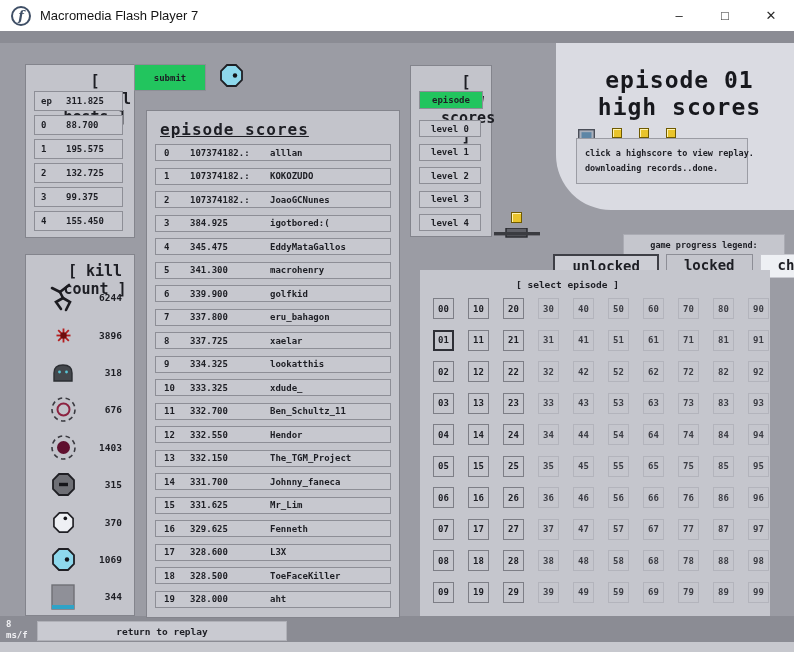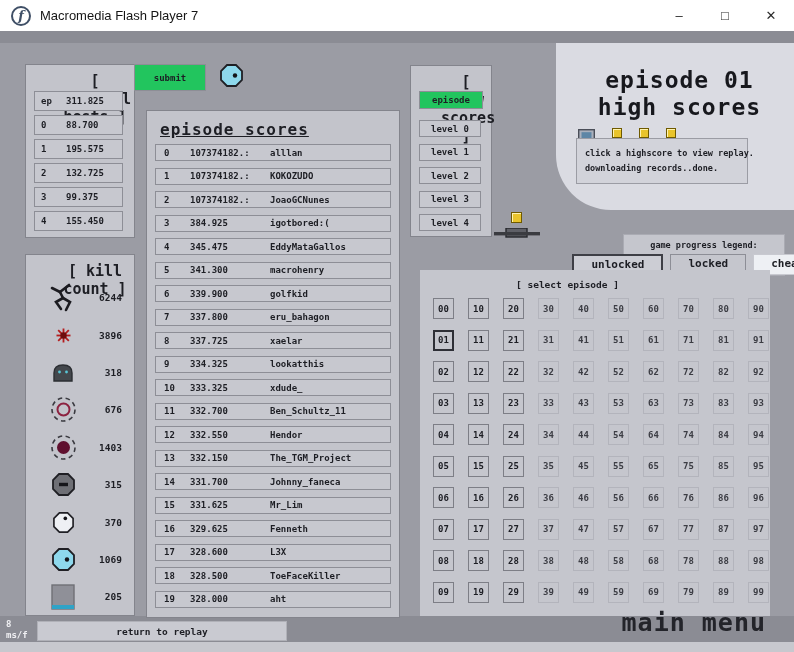--- a/index.html
+++ b/index.html
@@ -66,21 +66,21 @@
   .hs-gold{width:10px;height:10px;background:#e9c42b;border:1px solid #6f5a00;box-sizing:border-box;
            box-shadow:inset 1px 1px 0 #fff3b0;margin-left:17px;}
   .msg-box{position:absolute;left:576px;top:107px;width:172px;height:46px;background:#d2d3da;
            border:1px solid #9b9ca4;box-sizing:border-box;padding:7px 0 0 8px;}
   .msg-line{font-size:8.5px;font-weight:700;line-height:15px;white-space:nowrap;}
   
   .legend{position:absolute;left:623px;top:203px;width:162px;height:42px;background:#c5c6cd;
           border:1px solid #aaabb3;box-sizing:border-box;}
   .legend-title{font-size:8.5px;font-weight:700;text-align:center;padding-top:5px;}
   .legend-row{display:flex;justify-content:center;gap:7px;margin-top:4px;}
-  .legend-item{font-size:11px;font-weight:700;padding:2px 17px;}
+  .legend-item{font-size:14px;font-weight:700;padding:2px 17px;}
   .legend-item.unlocked{border:2px solid #3e3f46;background:#cccdd4;}
   .legend-item.locked{border:1px solid #8d8e96;background:#c5c6cd;}
   .legend-item.cheated{border:1px solid #c8c9d0;background:#eef0f4;}
   
   .se-panel{left:420px;top:239px;width:350px;height:346px;background:#c5c6cd;border:1px solid #b2b3bb;box-sizing:border-box;}
   .se-header{position:absolute;top:9px;left:96px;font-size:9.5px;font-weight:700;}
   .se-grid{position:absolute;top:28px;left:13px;display:grid;grid-template-columns:repeat(10,21px);
            gap:10.5px 14px;}
   .ep-cell{width:21px;height:21px;box-sizing:border-box;display:flex;align-items:center;justify-content:center;
            font-size:9px;font-weight:700;cursor:pointer;}
@@ -237,21 +237,21 @@
           </span>
           <span class="kc-val">1069</span>
         </div>
         <div class="kc-row">
           <span class="kc-icon">
             <svg width="24" height="26" viewBox="0 0 24 26">
               <rect x="1" y="1" width="22" height="24" fill="#8f9098" stroke="#6f7076" stroke-width="1.4"></rect>
               <rect x="1" y="21" width="22" height="4" fill="#2fa3c7"></rect>
             </svg>
           </span>
-          <span class="kc-val">205</span>
+          <span class="kc-val">344</span>
         </div>
       </div>
     </div>
 
     <div class="panel es-panel">
       <div class="es-title">episode scores</div>
       <div class="es-rows">
         <div class="score-row">
             <span class="sr-rank">0</span>
             <span class="sr-score">107374182.:</span>
@@ -508,15 +508,14 @@
           <div class="ep-cell locked">89</div>
           <div class="ep-cell locked">99</div>
       </div>
     </div>
 
     <div class="fps">
       <div>8</div>
       <div>ms/f</div>
     </div>
     <button class="return-btn">return to replay</button>
-    <div class="main-menu">main menu</div>
   </div>
 </div>
 
 </body></html>

